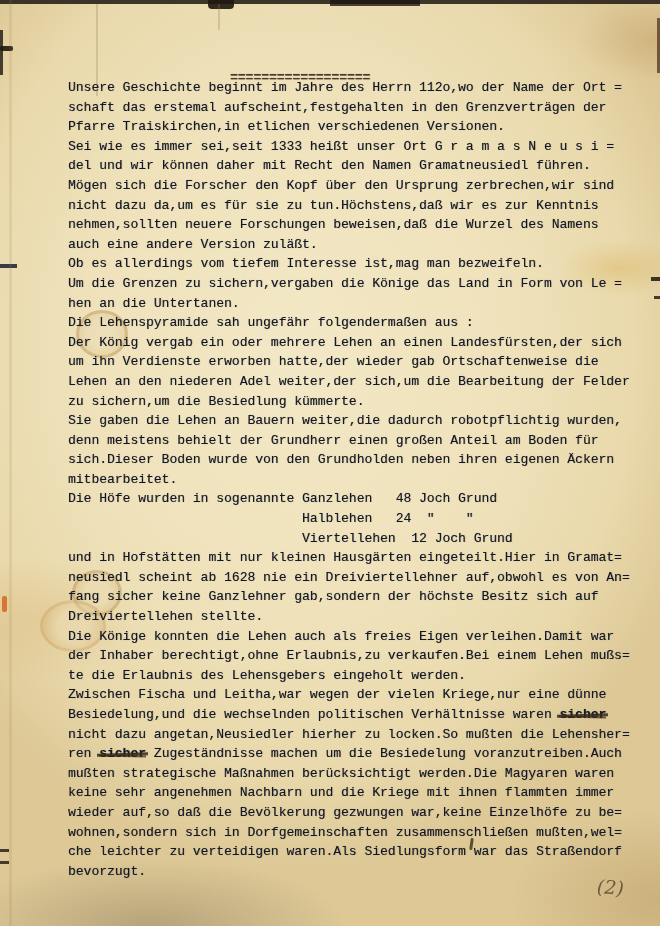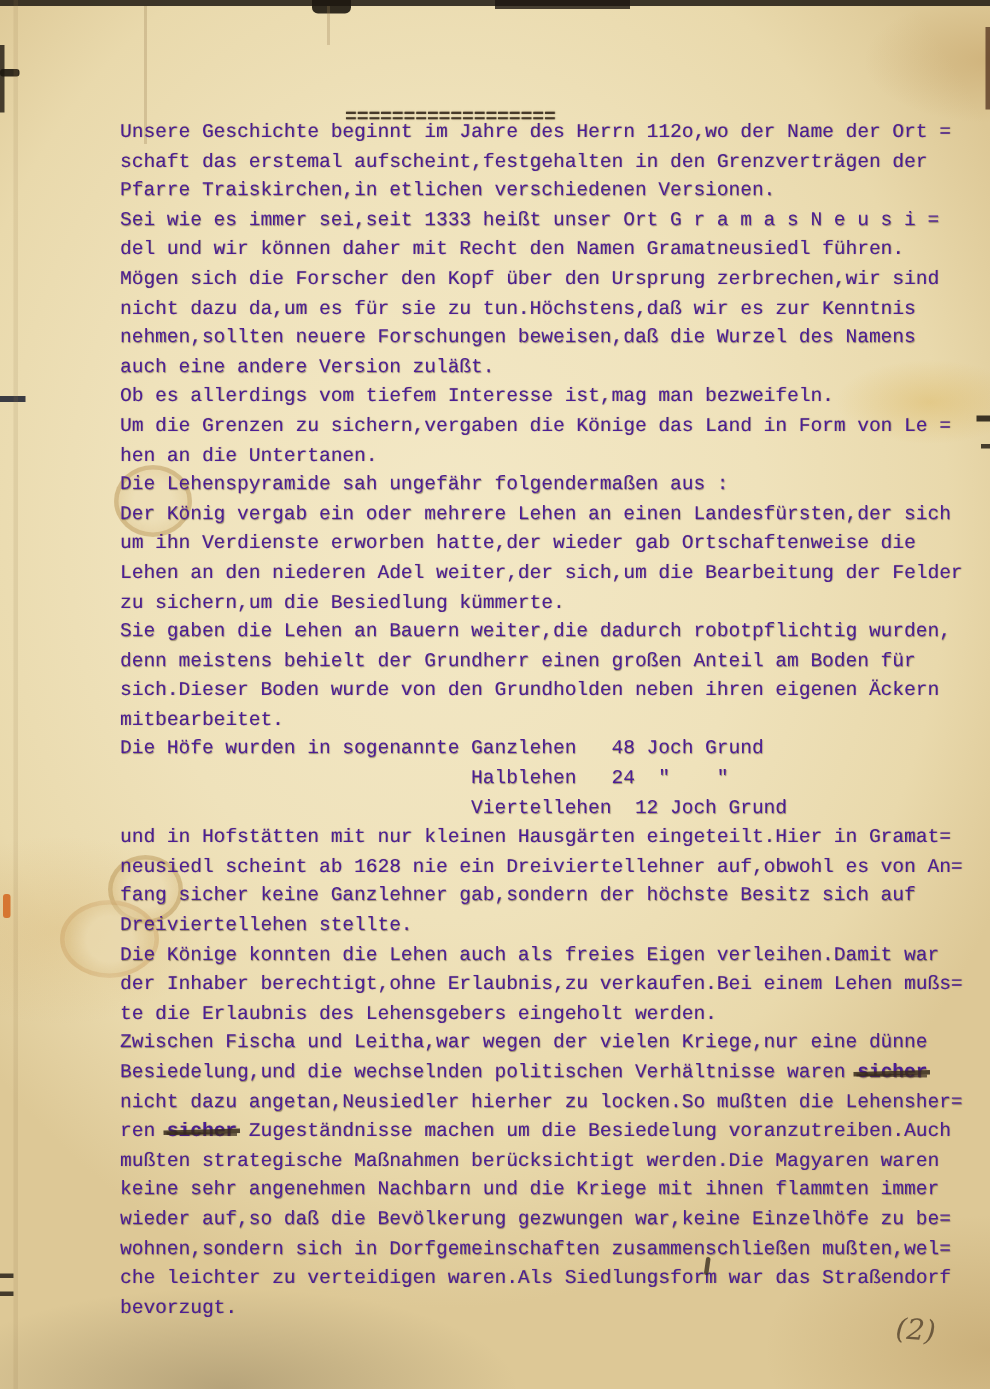--- a/index.html
+++ b/index.html
@@ -17,22 +17,22 @@
       radial-gradient(ellipse 200px 120px at 660px 900px, rgba(160,120,60,.30), rgba(160,120,60,0) 75%),
       radial-gradient(ellipse 260px 90px at 150px 926px, rgba(110,95,70,.35), rgba(110,95,70,0) 75%),
       radial-gradient(ellipse 420px 520px at 45% 38%, #f3e8c6 0%, #efe2bb 50%, #e9d9ac 80%, #ddc896 100%);
   }
   .crease{position:absolute;background:rgba(150,122,78,.28);}
   .stain-ring{position:absolute;border-radius:50%;
     border:3px solid rgba(165,125,60,.30);
     background:radial-gradient(circle, rgba(235,220,180,.6) 40%, rgba(205,170,105,.25) 75%, rgba(205,170,105,0) 100%);}
   .edge-mark{position:absolute;background:#1d1710;}
   .content{
-    position:absolute;left:80px;top:78px;width:575px;
-    font-size:13px;line-height:19.6px;color:#4c1d95;
+    position:absolute;left:68px;top:78px;width:575px;
+    font-size:13px;line-height:19.6px;color:#0f172a;
     white-space:pre;letter-spacing:0;
     text-shadow:0.4px 0.4px 0.7px rgba(70,55,35,.55);
   }
   .title-block{
     position:absolute;left:230px;top:28px;
     font-size:13px;line-height:20px;color:#46392a;white-space:pre;
     text-shadow:0.4px 0.4px 0.8px rgba(70,55,35,.6);
     font-weight:bold;
   }
   .line{height:19.6px;}

